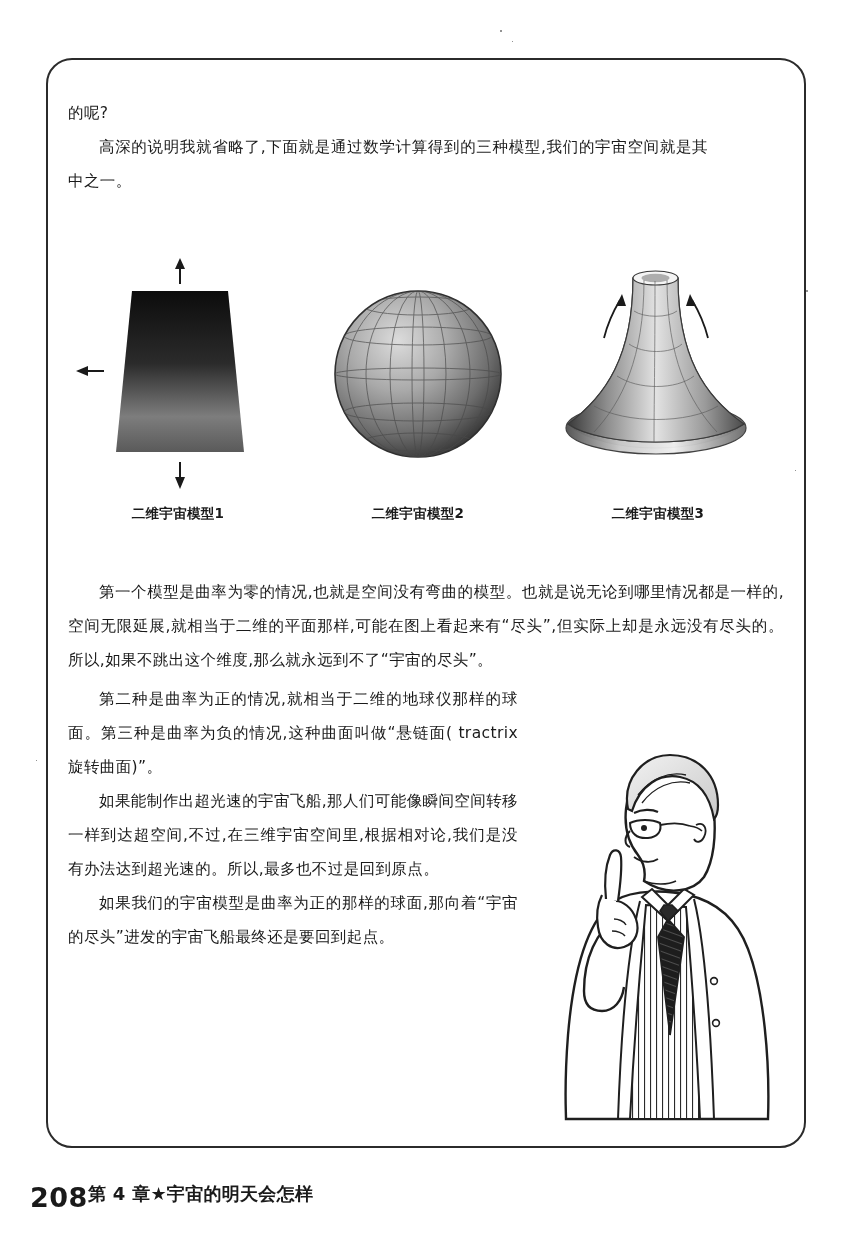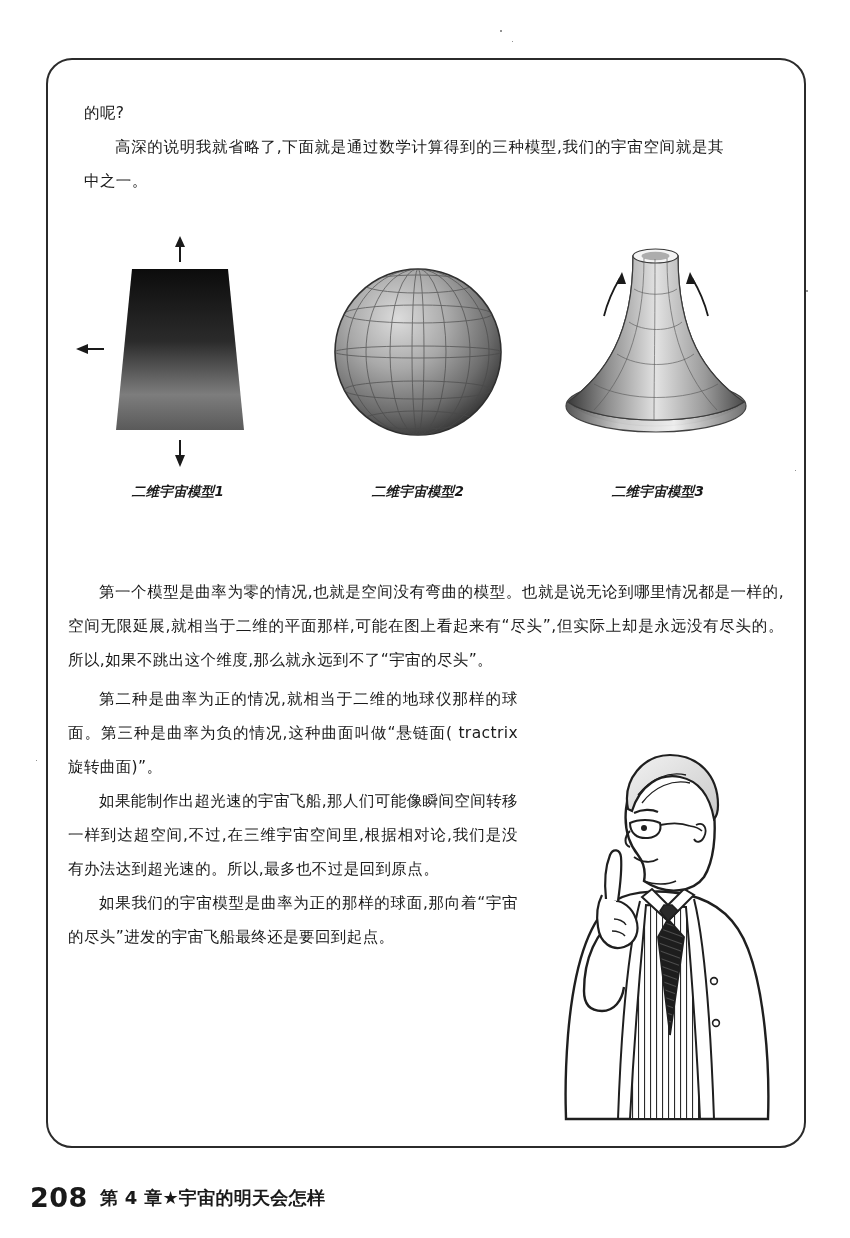--- a/index.html
+++ b/index.html
@@ -26,44 +26,42 @@
     border: 2px solid #2b2b2b;
     border-radius: 26px;
     box-sizing: border-box;
   }
 
   .content {
     position: absolute;
     left: 68px;
     top: 96px;
     width: 716px;
-    margin-left: 16px;
   }
 
   
   .para {
     font-family: "DejaVu Sans", sans-serif;
     font-size: 15.5px;
     line-height: 34px;
     letter-spacing: 0.4px;
     text-align: justify;
     margin: 0;
   }
   .para.indent { text-indent: 2em; }
 
   .top-block { width: 640px; }
 
   
   .figures {
     position: absolute;
     left: 68px;
-    top: 234px;
+    top: 256px;
     width: 700px;
     height: 290px;
-    font-style: italic;
   }
   .fig {
     position: absolute;
     text-align: center;
   }
   .fig-caption {
     font-family: "DejaVu Sans", sans-serif;
     font-size: 13.5px;
     font-weight: bold;
     letter-spacing: 0.3px;
@@ -100,22 +98,22 @@
     height: 420px;
   }
 
   
   .footer {
     position: absolute;
     left: 30px;
     top: 1182px;
     width: 790px;
     display: flex;
-    align-items: center;
-    gap: 12px;
+    align-items: flex-start;
+    gap: 0;
   }
   .folio {
     font-family: "DejaVu Sans", sans-serif;
     font-size: 27px;
     font-weight: bold;
     letter-spacing: 0.5px;
   }
   .footer-title {
     font-family: "DejaVu Sans", sans-serif;
     font-size: 18px;

